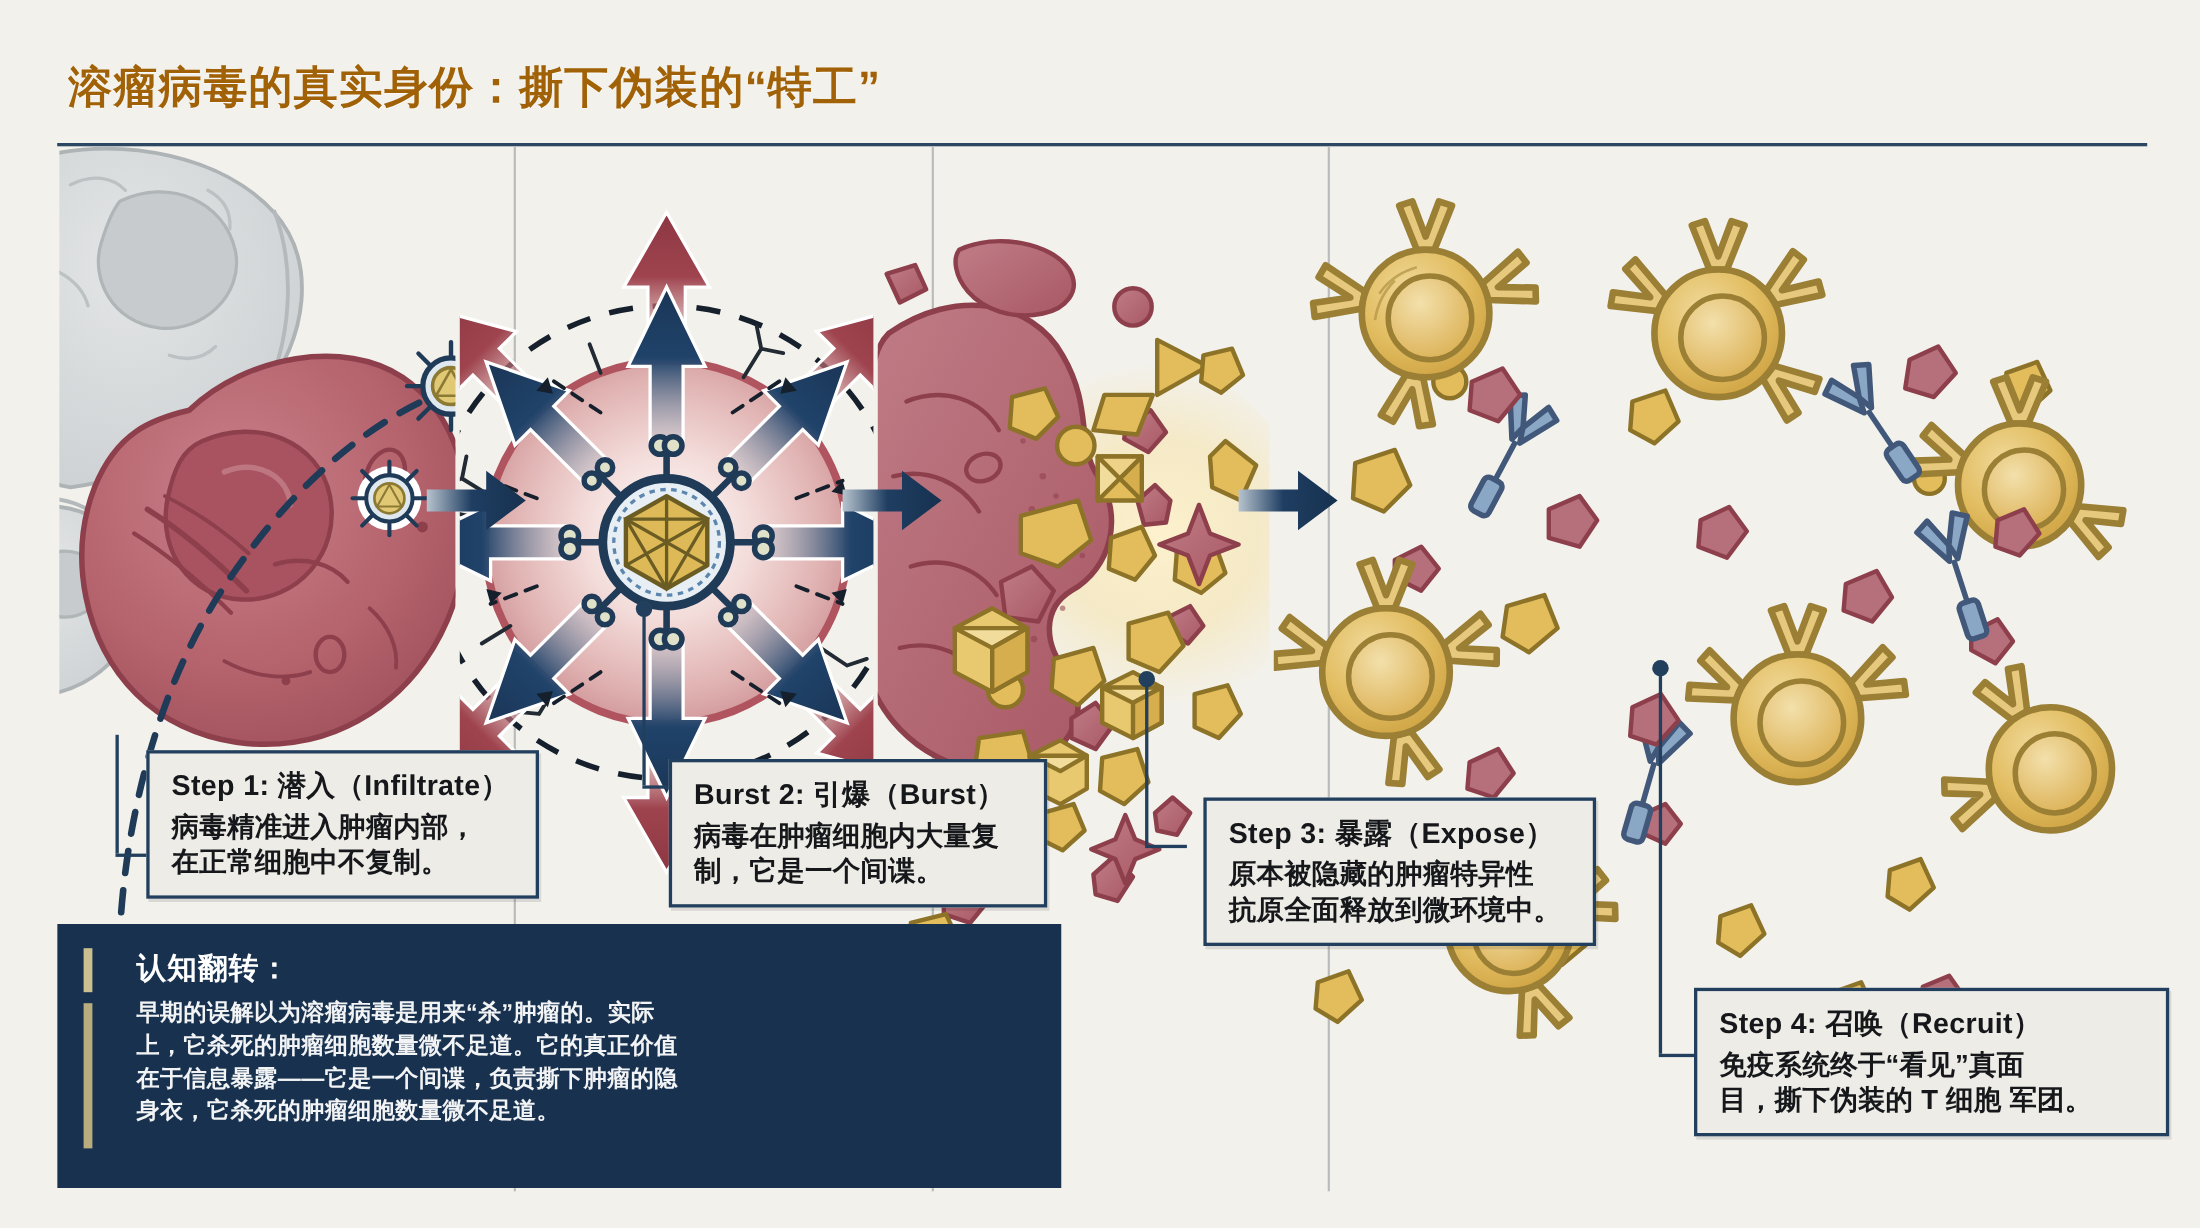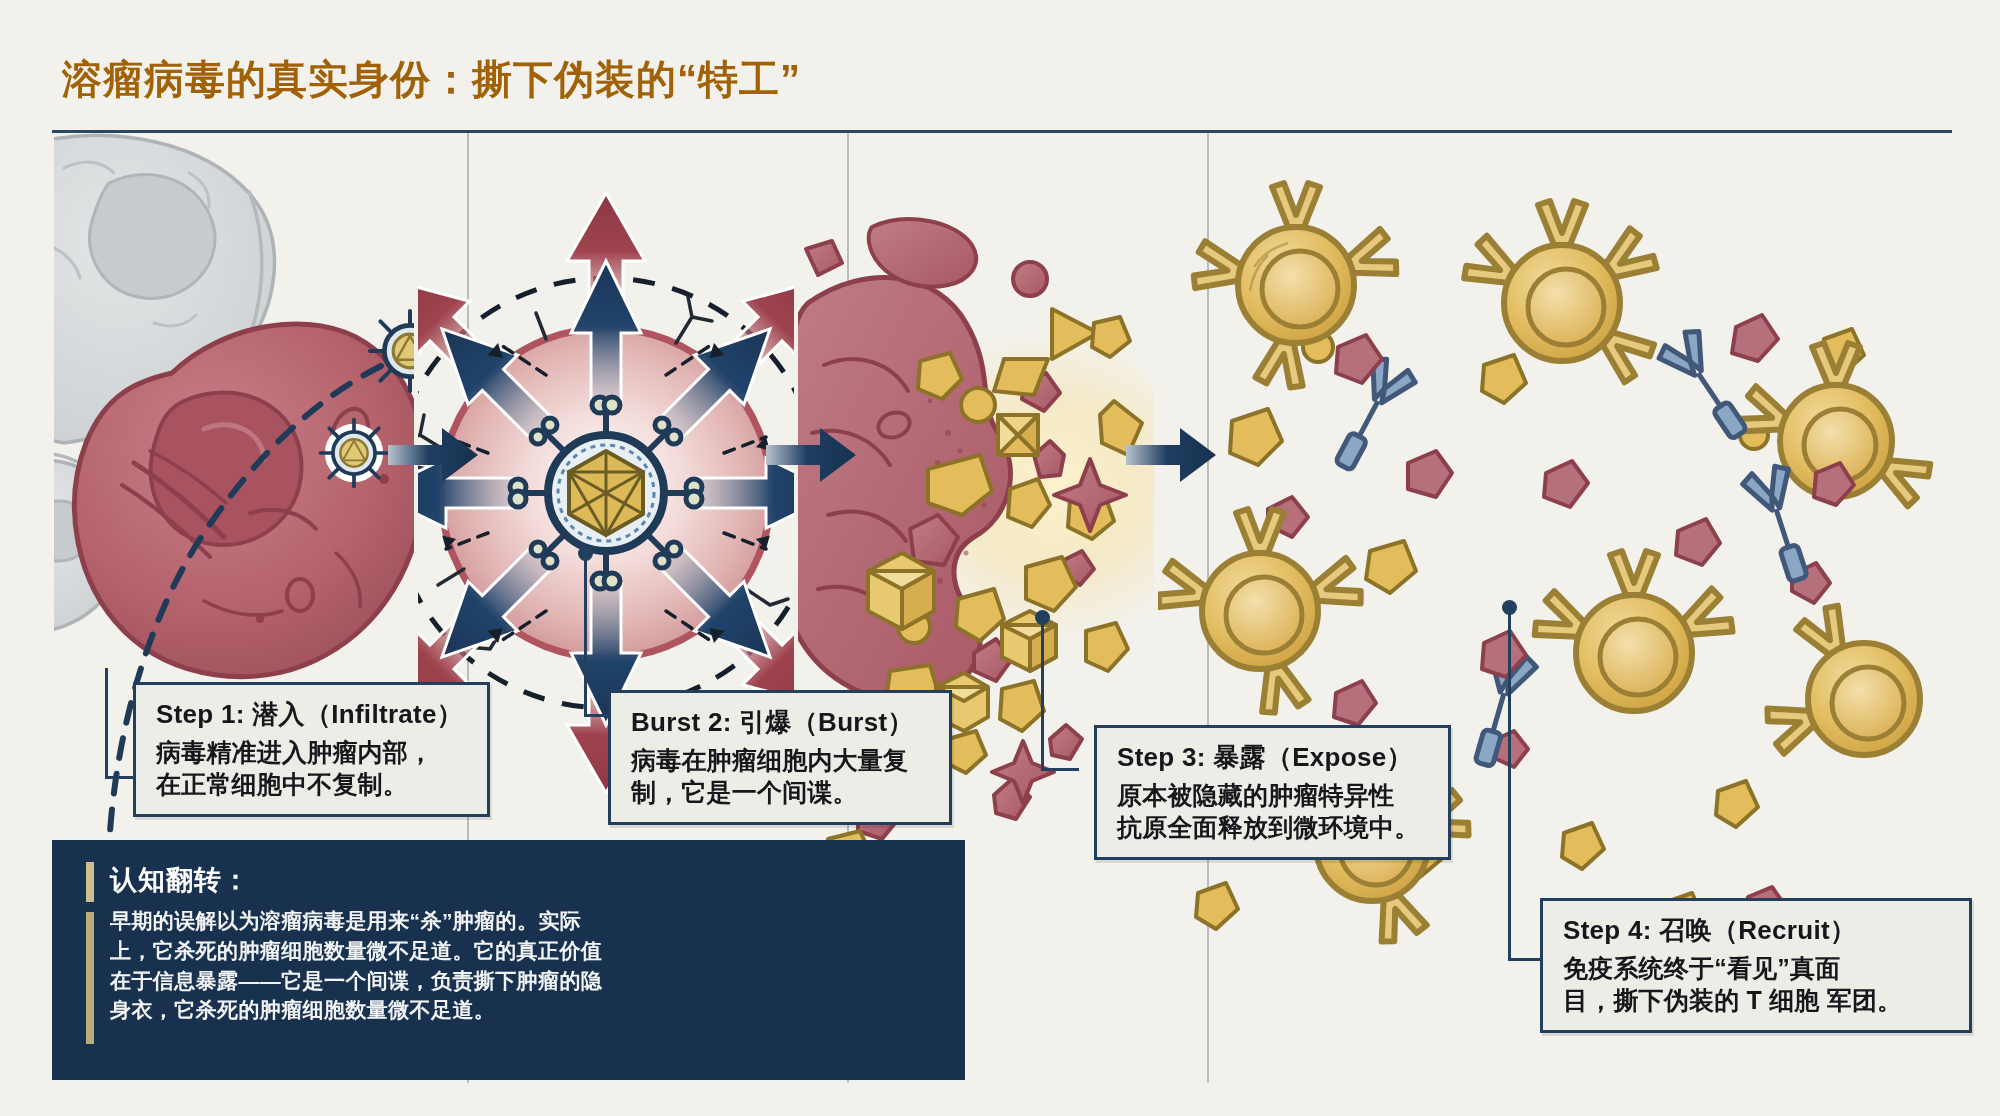--- a/index.html
+++ b/index.html
@@ -55,21 +55,21 @@
   }
 
   
   .insight {
     position: absolute; left: 52px; top: 840px;
     width: 913px; height: 240px;
     background: #17314f;
     z-index: 60;
     clip-path: polygon(0 0, 100% 0, 100% 200px, 913px 240px, 0 240px);
   }
-  .insight-inner { position: relative; padding: 22px 30px 0 48px; margin-left: 10px; }
+  .insight-inner { position: relative; padding: 22px 30px 0 72px; }
   .accent-top {
     position: absolute; left: 24px; top: 22px;
     width: 8px; height: 40px; background: #cbbf90;
   }
   .accent-bot {
     position: absolute; left: 24px; top: 72px;
     width: 8px; height: 132px; background: #b9ad7e;
   }
   .insight .ititle {
     font-size: 27px; font-weight: 700; color: #ffffff; letter-spacing: 1px;

